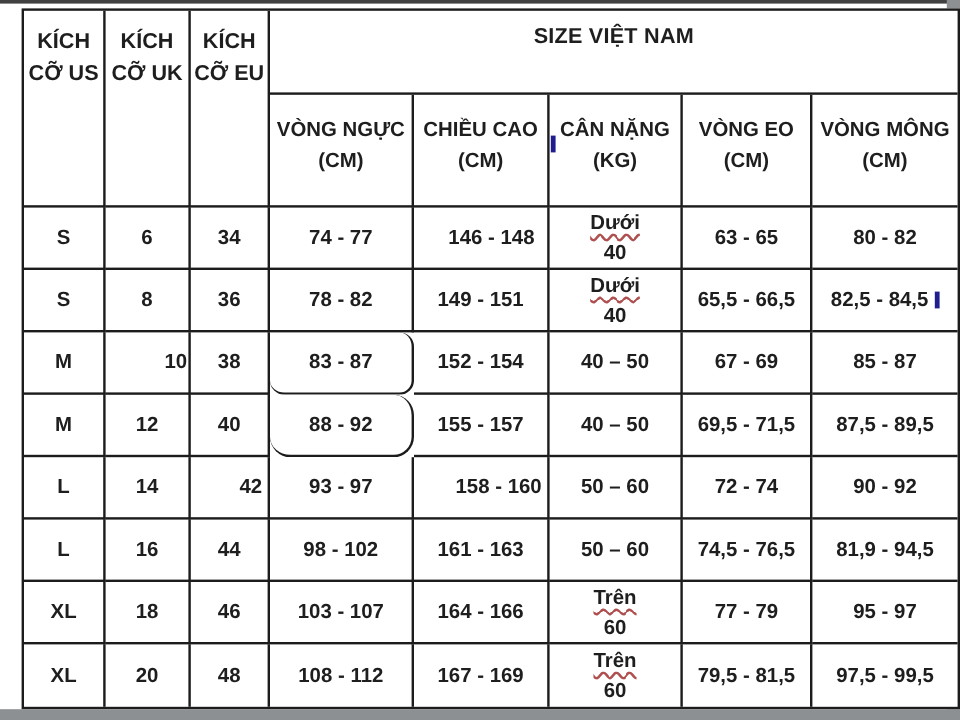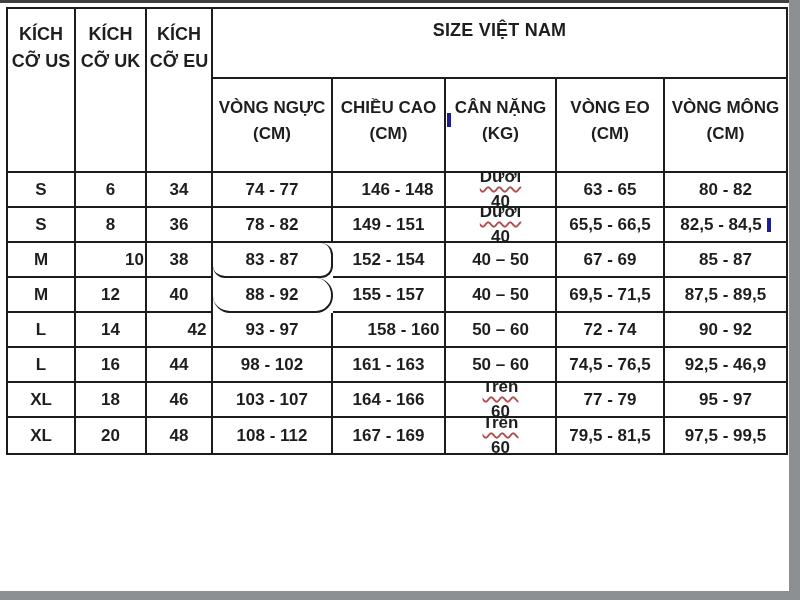--- a/index.html
+++ b/index.html
@@ -9,21 +9,21 @@
     font-family:"Liberation Sans","DejaVu Sans",sans-serif;
     color:var(--text,#1e1e1e);
     background:var(--background,#fff);
   }
   .page{position:relative;width:800px;height:600px;overflow:hidden;background:var(--background,#fff);}
   .edge-top{position:absolute;top:0;left:0;width:800px;height:3px;background:var(--edge-top,#414141);}
   .edge-right{position:absolute;top:0;right:0;width:11px;height:600px;background:var(--edge-side,#8d9092);}
   .edge-bottom{position:absolute;bottom:0;left:0;width:800px;height:9px;background:var(--edge-side,#8d9092);}
 
   .size-table{
-    position:absolute;left:6px;top:7px;width:782px;height:448px;
+    position:absolute;left:18px;top:7px;width:782px;height:584px;
     box-sizing:border-box;border:2px solid var(--table-border,#1c1c1c);
     background:#fff;
     display:grid;
     grid-template-columns:68px 71px 66px 120px 113px 111px 108px 1fr;
     grid-template-rows:70px 94px repeat(8,1fr);
   }
   .cell{
     display:flex;align-items:center;justify-content:center;
     border-right:2px solid var(--table-border,#1c1c1c);
     border-bottom:2px solid var(--table-border,#1c1c1c);
@@ -145,21 +145,21 @@
   <div class="cell data c-waist" style="grid-area: 7 / 7;">72 - 74</div>
   <div class="cell data c-hip" style="grid-area: 7 / 8;">90 - 92</div>
 
   <div class="cell data c-us" style="grid-area: 8 / 1;">L</div>
   <div class="cell data c-uk" style="grid-area: 8 / 2;">16</div>
   <div class="cell data c-eu" style="grid-area: 8 / 3;">44</div>
   <div class="cell data c-chest" style="grid-area: 8 / 4;">98 - 102</div>
   <div class="cell data c-height" style="grid-area: 8 / 5;">161 - 163</div>
   <div class="cell data c-weight" style="grid-area: 8 / 6;">50 – 60</div>
   <div class="cell data c-waist" style="grid-area: 8 / 7;">74,5 - 76,5</div>
-  <div class="cell data c-hip" style="grid-area: 8 / 8;">92,5 - 46,9</div>
+  <div class="cell data c-hip" style="grid-area: 8 / 8;">81,9 - 94,5</div>
 
   <div class="cell data c-us" style="grid-area: 9 / 1;">XL</div>
   <div class="cell data c-uk" style="grid-area: 9 / 2;">18</div>
   <div class="cell data c-eu" style="grid-area: 9 / 3;">46</div>
   <div class="cell data c-chest" style="grid-area: 9 / 4;">103 - 107</div>
   <div class="cell data c-height" style="grid-area: 9 / 5;">164 - 166</div>
   <div class="cell data c-weight spellcheck" style="grid-area: 9 / 6;">
         <span class="sq">Trên</span>
         <span>60</span>
       </div>

